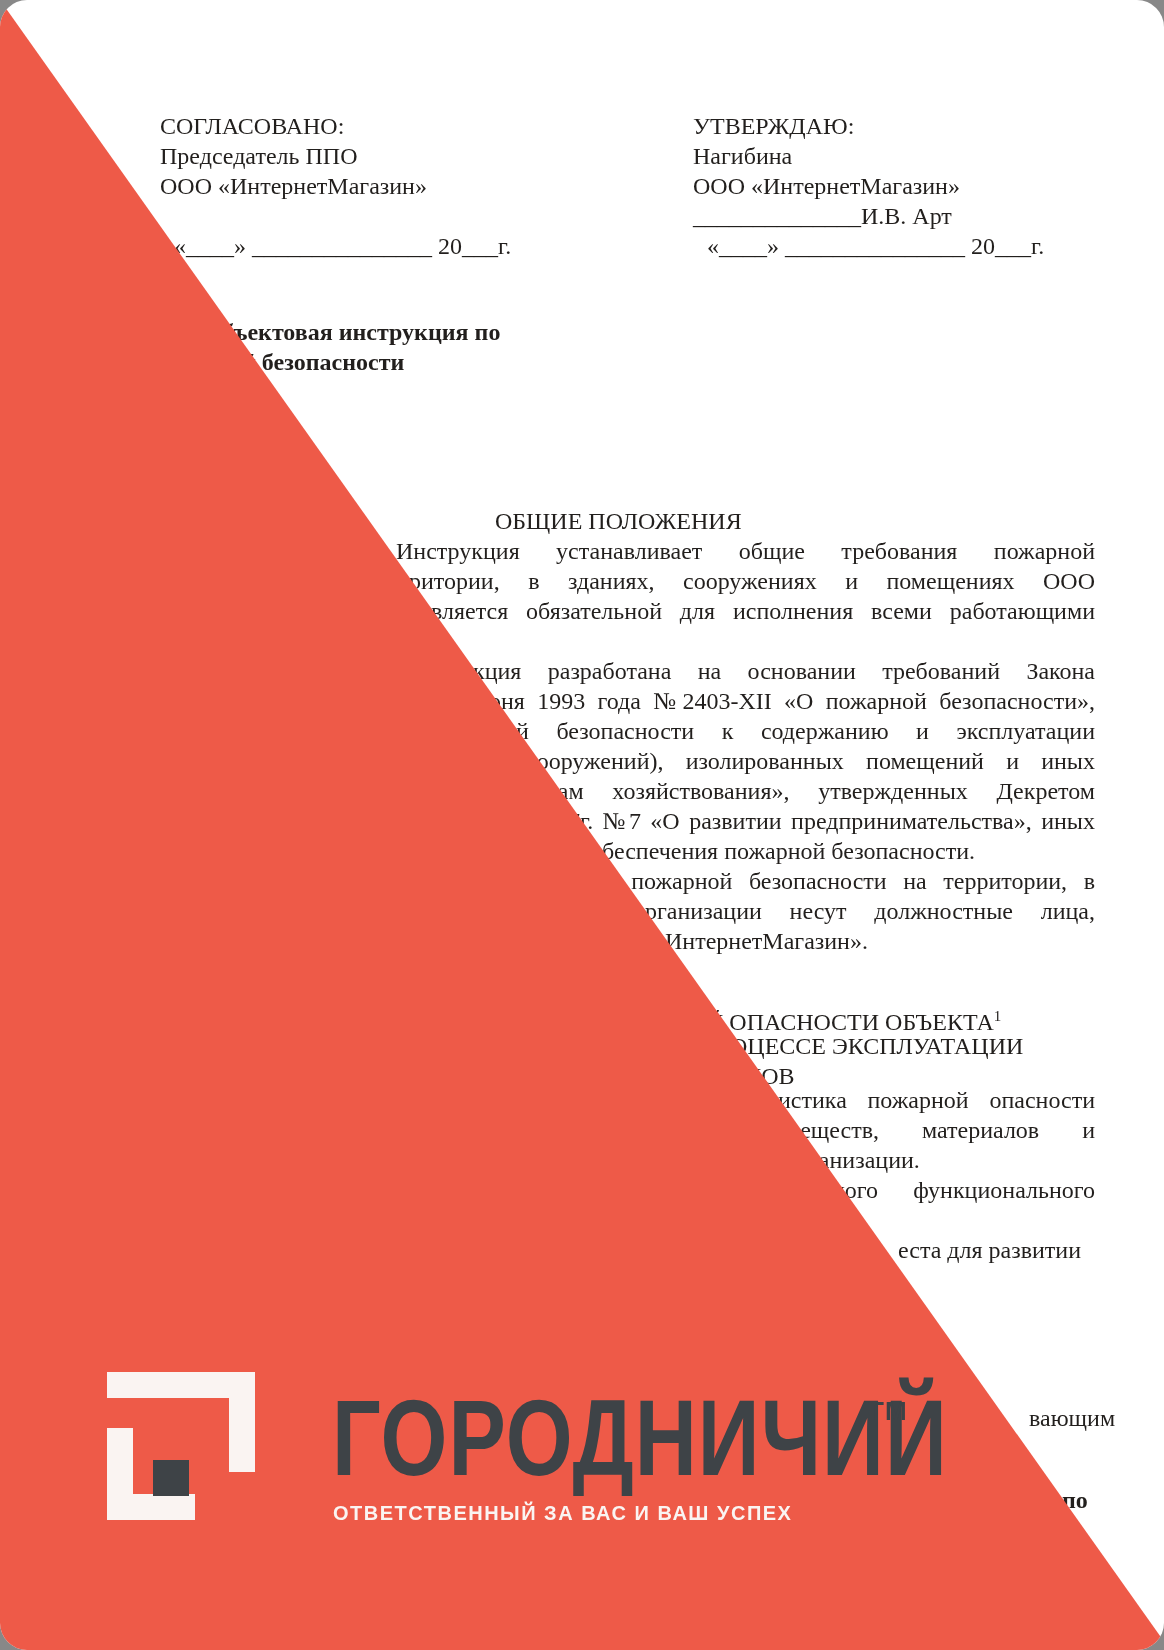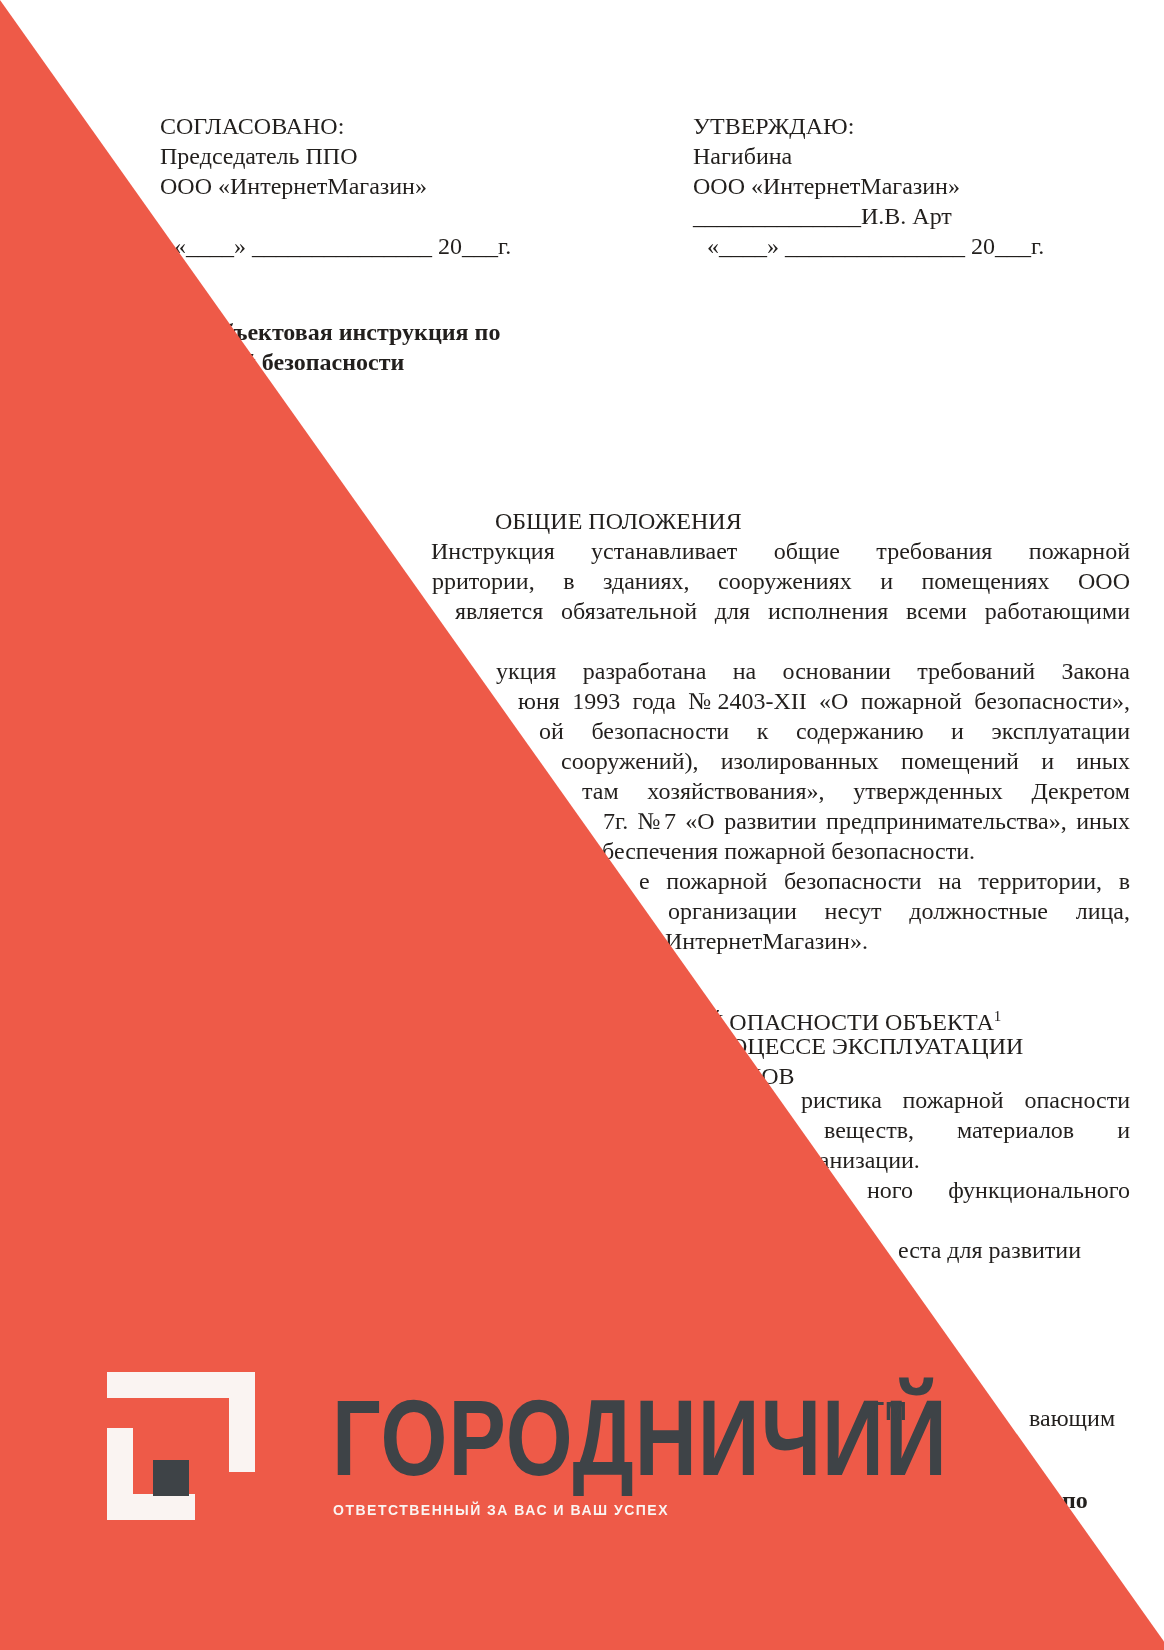--- a/index.html
+++ b/index.html
@@ -1,32 +1,32 @@
 <!DOCTYPE html>
 <html><head>
 <meta charset="utf-8">
 <style>
   html,body{margin:0;padding:0;background:#888;}
   #page{position:relative;width:1164px;height:1650px;background:#ffffff;overflow:hidden;
-        font-family:"Liberation Serif","DejaVu Serif",serif;color:#221f1d;}
+        font-family:"Liberation Serif","DejaVu Serif",serif;color:#221f1d;border-radius:27px;}
   
   .doc{position:absolute;inset:0;z-index:1;}
   .ln{position:absolute;font-size:24px;line-height:28px;white-space:nowrap;}
-  .jst{white-space:normal;text-align:justify;text-align-last:justify;line-height:28px;margin-left:35px;}
+  .jst{white-space:normal;text-align:justify;text-align-last:justify;line-height:28px;}
   .b{font-weight:bold;}
   sup{font-size:15px;}
   
   .overlay{position:absolute;left:0;top:0;z-index:2;pointer-events:none;}
   
   .logo{position:absolute;inset:0;z-index:3;font-family:"Liberation Sans","DejaVu Sans",sans-serif;}
   .wordmark{position:absolute;left:332px;top:1384px;font-size:86px;font-weight:bold;
             color:#3e4347;letter-spacing:1px;transform:scaleY(1.25);transform-origin:top left;
             line-height:1;white-space:nowrap;}
   .tm{position:absolute;left:868px;top:1396px;font-size:26px;font-weight:bold;color:#3e4347;letter-spacing:1px;}
-  .tagline{position:absolute;left:333px;top:1502px;font-size:14px;font-weight:bold;
+  .tagline{position:absolute;left:333px;top:1502px;font-size:20px;font-weight:bold;
            color:#faf4f2;letter-spacing:1.5px;white-space:nowrap;}
   .mark{position:absolute;left:107px;top:1372px;}
 </style>
 </head>
 <body>
 
 <div id="page">
 
   <div class="doc">
 

